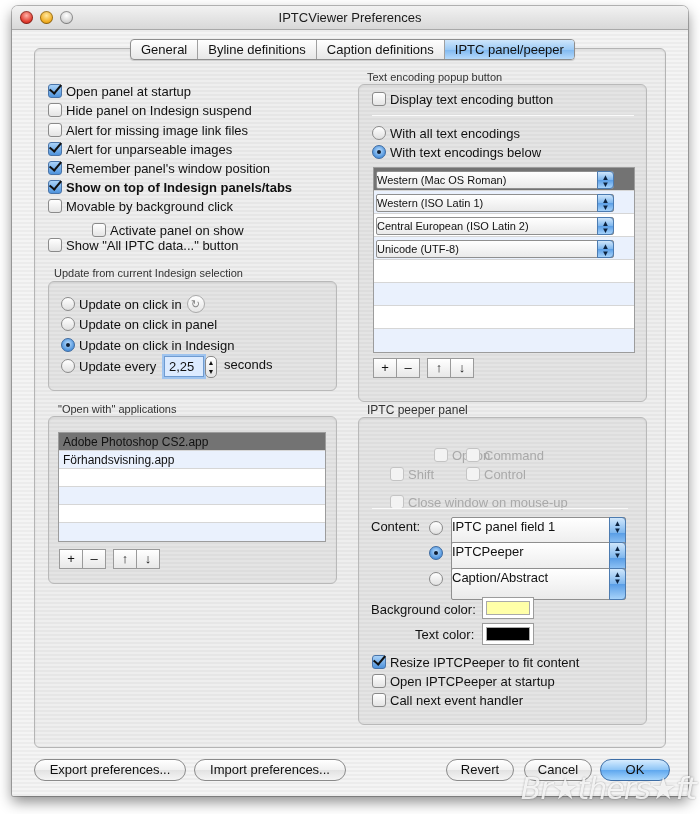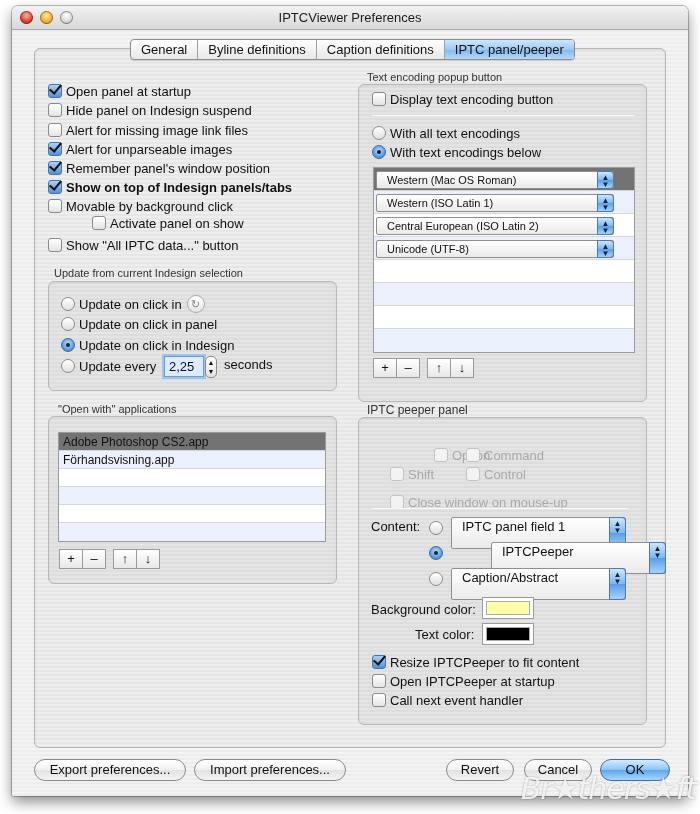--- a/index.html
+++ b/index.html
@@ -81,21 +81,21 @@
   .btnseg { position: absolute; display: flex; }
   .sq {
     width: 24px; height: 20px; border: 1px solid #9a9a9a; margin-right: -1px;
     background: linear-gradient(to bottom, #ffffff, #e8e8e8); text-align: center; line-height: 18px; font-size: 13px; cursor: pointer;
   }
   .gap { width: 8px; }
 
   .popup {
     position: absolute; height: 18px; border: 1px solid #8f8f8f; border-radius: 2px;
     background: linear-gradient(to bottom, #ffffff, #eaeaea);
-    font-size: 11px; line-height: 16px; padding-left: 10px; cursor: pointer;
+    font-size: 11px; line-height: 16px; cursor: pointer;
   }
   .popup.big { height: 32px; line-height: 18px; font-size: 13px; }
   .popup .arr {
     position: absolute; right: -1px; top: -1px; bottom: -1px; width: 17px; border-radius: 0 4px 4px 0;
     background: linear-gradient(to bottom, #cfe6fb 0%, #7db6ee 50%, #5a9ee6 51%, #a6d2fa 100%);
     border: 1px solid #4c7bb0; color: #0c2340; font-size: 8px; text-align: center; line-height: 7px; padding-top: 2px;
   }
   .swatch { position: absolute; width: 52px; height: 22px; border: 1px solid #9c9c9c; background: #fff; padding: 3px; }
   .swatch div { width: 100%; height: 100%; border: 1px solid #aaa; }
 
@@ -169,21 +169,21 @@
       <span>Remember panel's window position</span>
     </div>
   <div class="cbrow" style="left:36px;top:172px;font-weight:bold;">
       <span class="cb checked"></span>
       <span>Show on top of Indesign panels/tabs</span>
     </div>
   <div class="cbrow" style="left:36px;top:191px;">
       <span class="cb"></span>
       <span>Movable by background click</span>
     </div>
-  <div class="cbrow" style="left:36px;top:208px;padding-left:44px;">
+  <div class="cbrow" style="left:36px;top:215px;padding-left:44px;">
       <span class="cb"></span>
       <span>Activate panel on show</span>
     </div>
   <div class="cbrow" style="left:36px;top:230px;">
       <span class="cb"></span>
       <span>Show "All IPTC data..." button</span>
     </div>
 
   <div class="grouplabel" style="left:42px;top:261px;">Update from current Indesign selection</div>
   <div class="groupbox" style="left:36px;top:275px;width:289px;height:110px;"></div>
@@ -291,21 +291,21 @@
   <div class="cbrow" style="left:417px;top:513px;">
       <span class="rb"></span>
     </div>
   <div class="cbrow" style="left:417px;top:538px;">
       <span class="rb on"></span>
     </div>
   <div class="cbrow" style="left:417px;top:564px;">
       <span class="rb"></span>
     </div>
   <div class="popup big" style="left:439px;top:511px;width:175px;"><span>IPTC panel field 1</span><span class="arr">▲<br>▼</span></div>
-  <div class="popup big" style="left:439px;top:536px;width:175px;margin-left:40px;"><span>IPTCPeeper</span><span class="arr">▲<br>▼</span></div>
+  <div class="popup big" style="left:439px;top:536px;width:175px;"><span>IPTCPeeper</span><span class="arr">▲<br>▼</span></div>
   <div class="popup big" style="left:439px;top:562px;width:175px;"><span>Caption/Abstract</span><span class="arr">▲<br>▼</span></div>
 
   <div class="abs" style="left:359px;top:596px;">Background color:</div>
   <div class="swatch" style="left:470px;top:591px;">
       <div style="background:#ffffa8;"></div>
     </div>
   <div class="abs" style="left:403px;top:621px;">Text color:</div>
   <div class="swatch" style="left:470px;top:617px;">
       <div style="background:#000000;"></div>
     </div>

